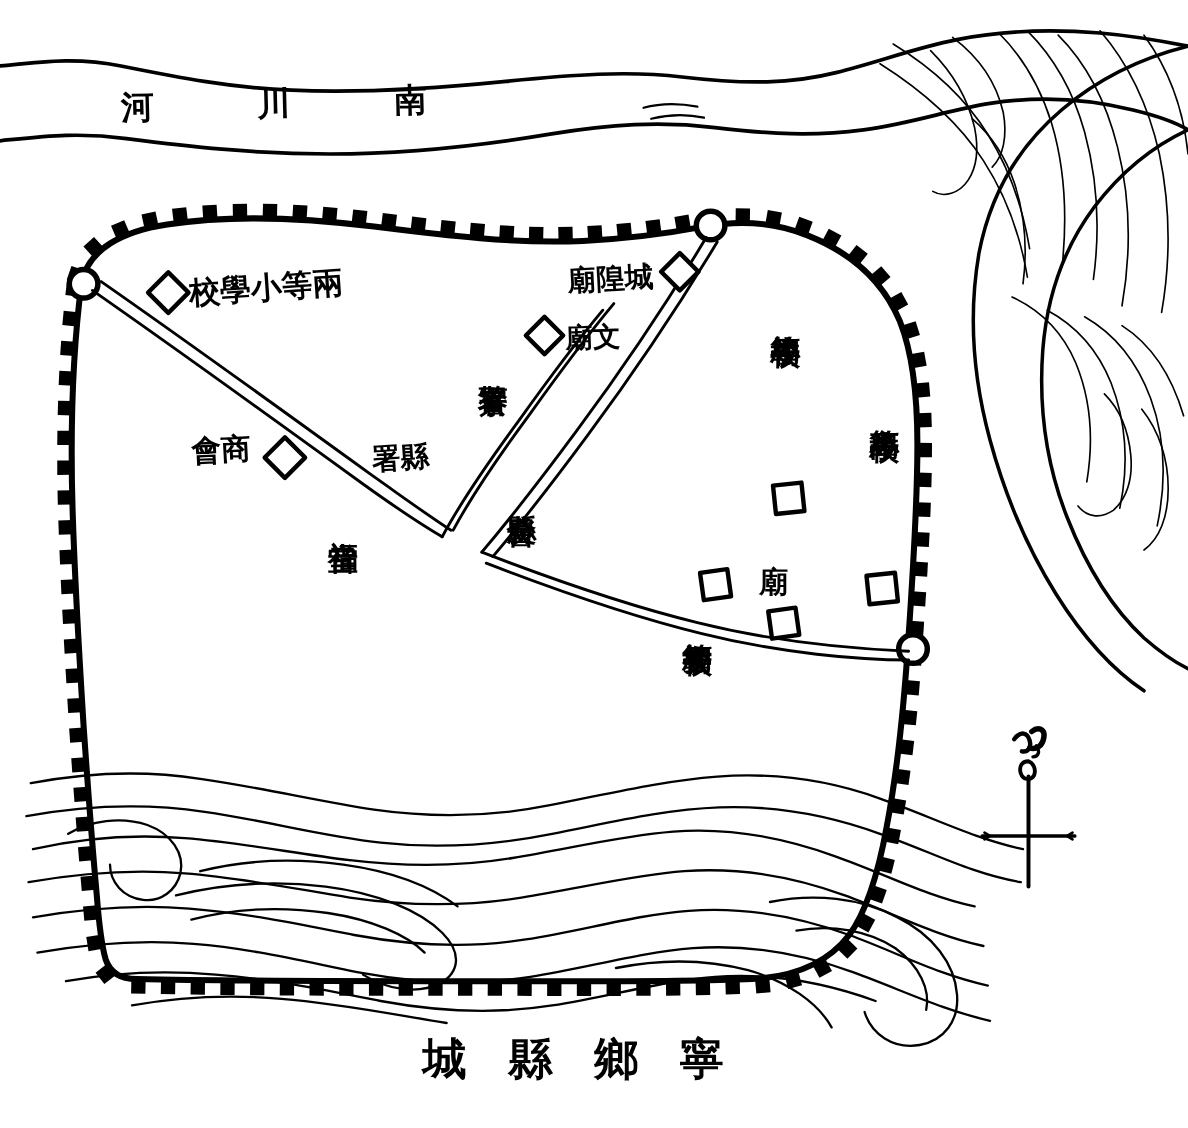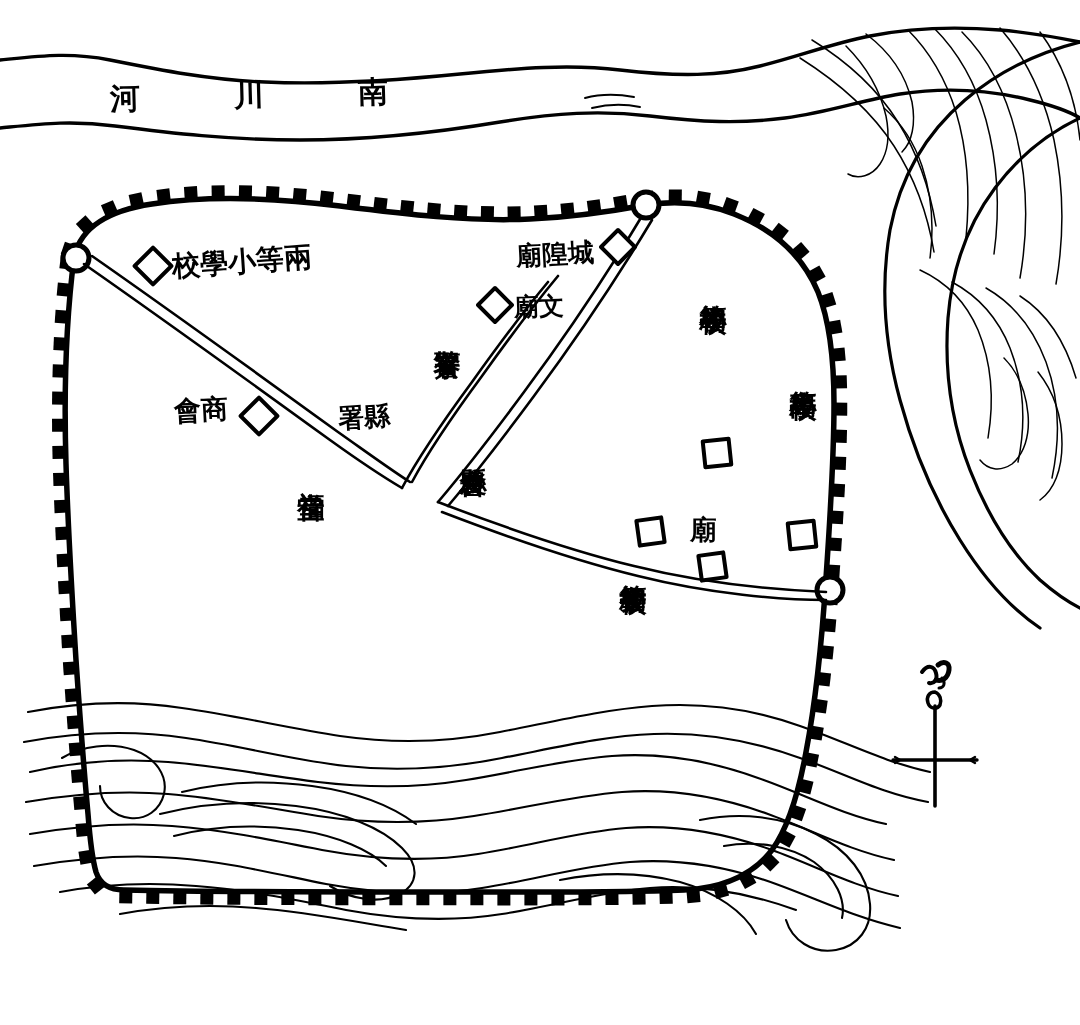--- a/index.html
+++ b/index.html
@@ -338,14 +338,15 @@
       <div class="lbl lbl-v" style="left: 298px; top: 470px; font-size: 27px;">福音堂</div>
       <div class="lbl lbl-v" style="left: 460px; top: 446px; font-size: 27px;">縣農會</div>
       <div class="lbl lbl-v" style="left: 700px; top: 282px; font-size: 27px;">初等小學校</div>
       <div class="lbl lbl-v" style="left: 790px; top: 368px; font-size: 27px;">高等小學校</div>
       <div class="lbl" style="left: 690px; top: 516px; font-size: 27px;">廟</div>
       <div class="lbl lbl-v" style="left: 620px; top: 562px; font-size: 27px;">初等女學校</div>
     </div>
 
   <div class="lbl" style="left:110px; top:80px; font-size:30px; letter-spacing:32px; transform:rotate(-1.5deg);">河　川　南</div>
 
+  <div class="title-bar">城縣鄉寧</div>
 
 </div>
 
 </body></html>

